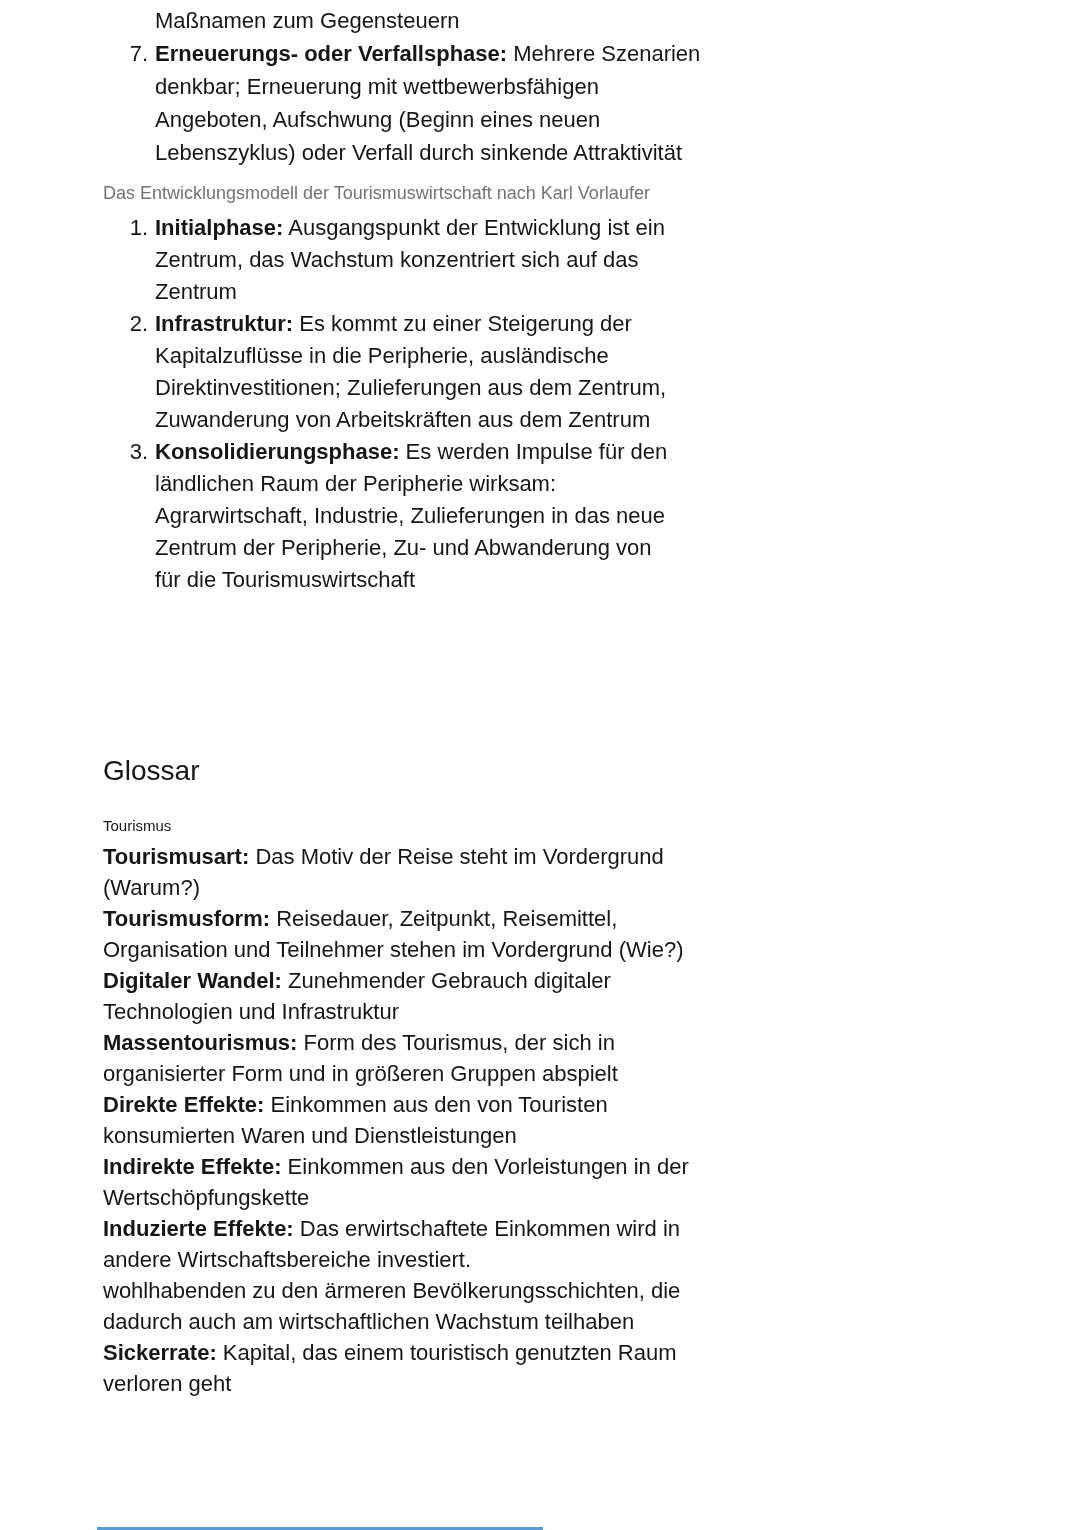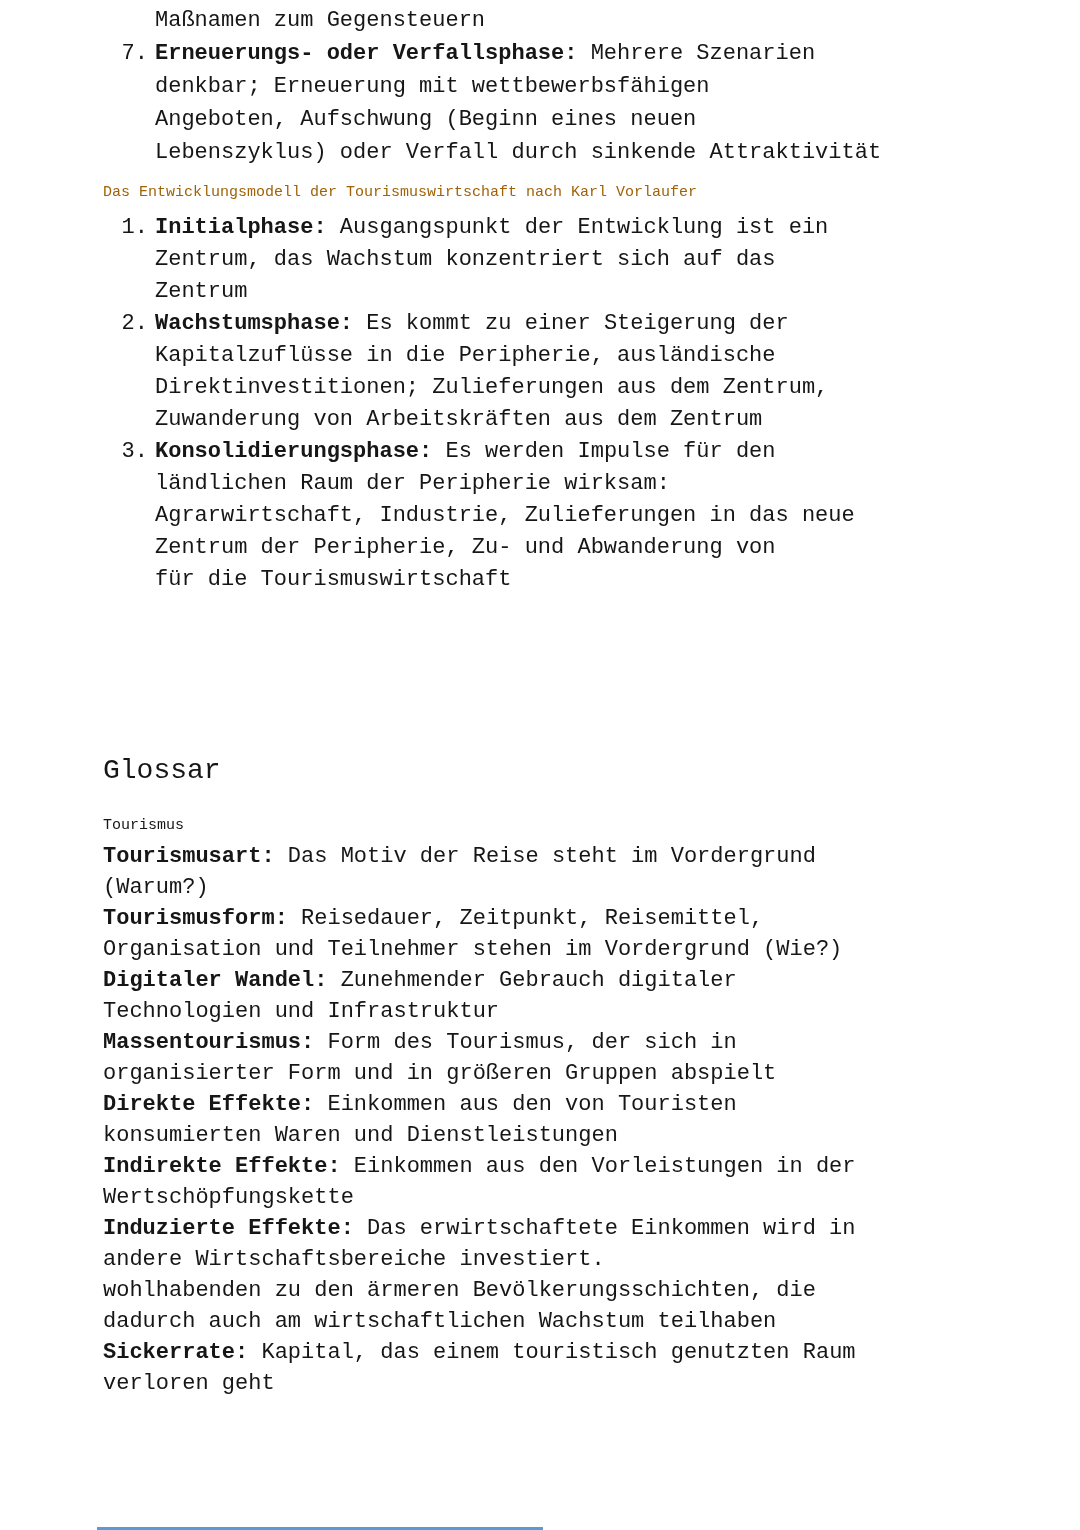--- a/index.html
+++ b/index.html
@@ -2,28 +2,28 @@
 <html><head>
 <meta charset="utf-8">
 <style>
   html, body { margin: 0; padding: 0; background: #ffffff; }
   .page {
     position: relative;
     width: 916px;
     height: 1530px;
     background: #ffffff;
     overflow: hidden;
-    font-family: Liberation Mono, monospace;
+    font-family: Liberation Sans, sans-serif;
     color: #161616;
   }
   .abs { position: absolute; }
   .txt { font-size: 22px; line-height: 33px; }
   .line { white-space: pre; }
   .b { font-weight: 700; }
-  .caption { font-size: 15px; line-height: 22px; color: #a16207; white-space: pre; }
+  .caption { font-size: 18px; line-height: 22px; color: #737373; white-space: pre; }
   .heading { font-size: 28px; line-height: 46px; font-weight: 400; margin: 0; }
   .subhead { font-size: 15px; line-height: 31px; white-space: pre; }
   .gloss .line { line-height: 31px; }
   .list .li { display: flex; }
   .list .num {
     width: 52px;
     box-sizing: border-box;
     padding-right: 7px;
     text-align: right;
     flex: 0 0 52px;
@@ -60,21 +60,21 @@
         <div class="num">1.</div>
         <div>
           <div class="line"><span class="b">Initialphase:</span><span> Ausgangspunkt der Entwicklung ist ein</span></div>
           <div class="line"><span>Zentrum, das Wachstum konzentriert sich auf das</span></div>
           <div class="line"><span>Zentrum</span></div>
         </div>
       </div>
       <div class="li">
         <div class="num">2.</div>
         <div>
-          <div class="line"><span class="b">Wachstumsphase:</span><span> Es kommt zu einer Steigerung der</span></div>
+          <div class="line"><span class="b">Infrastruktur:</span><span> Es kommt zu einer Steigerung der</span></div>
           <div class="line"><span>Kapitalzuflüsse in die Peripherie, ausländische</span></div>
           <div class="line"><span>Direktinvestitionen; Zulieferungen aus dem Zentrum,</span></div>
           <div class="line"><span>Zuwanderung von Arbeitskräften aus dem Zentrum</span></div>
         </div>
       </div>
       <div class="li">
         <div class="num">3.</div>
         <div>
           <div class="line"><span class="b">Konsolidierungsphase:</span><span> Es werden Impulse für den</span></div>
           <div class="line"><span>ländlichen Raum der Peripherie wirksam:</span></div>

